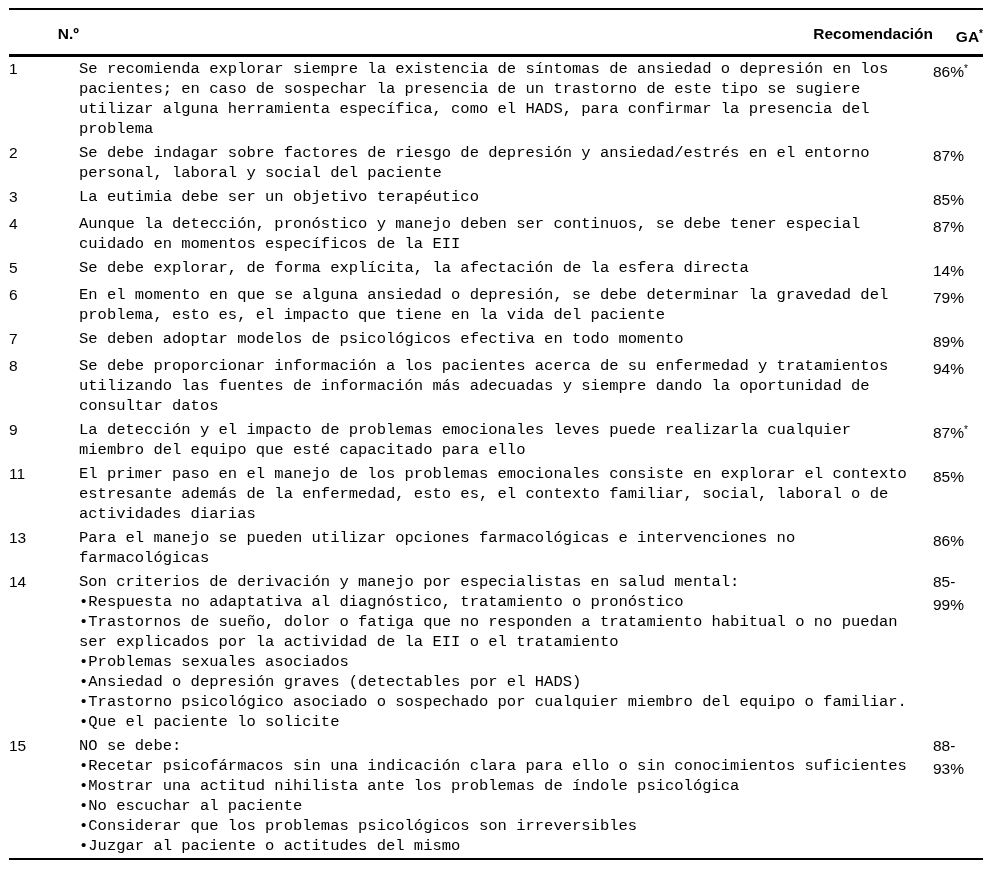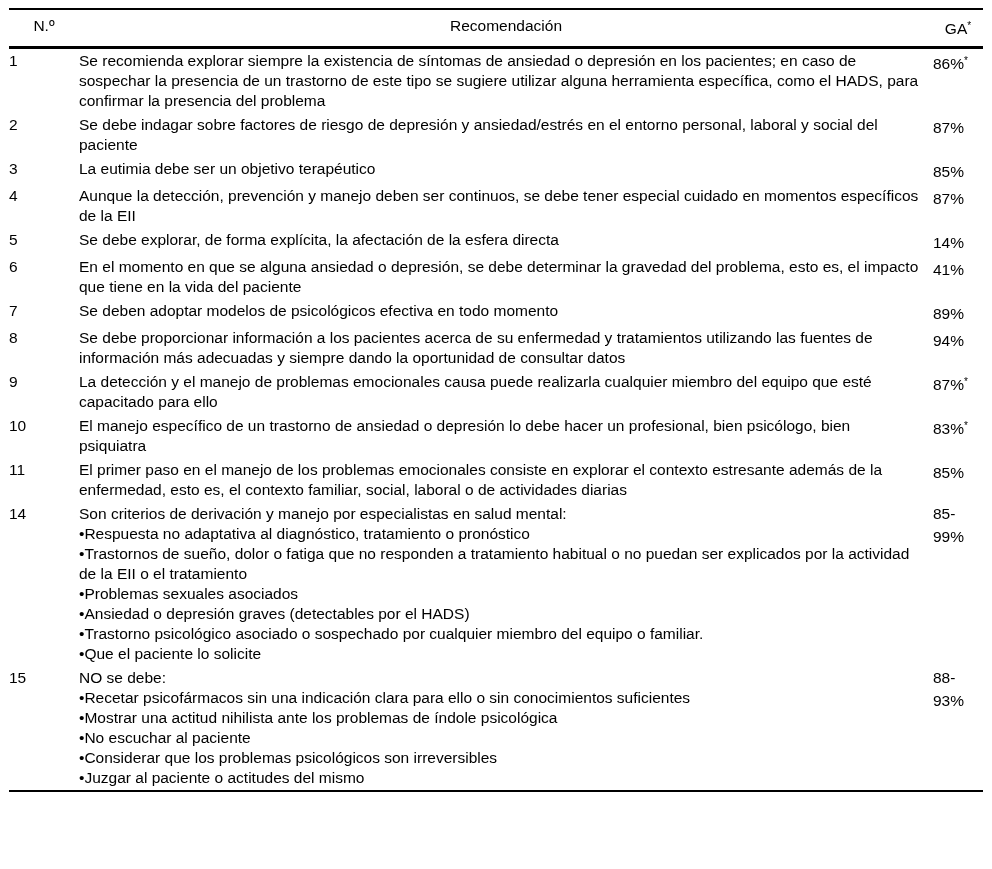--- a/index.html
+++ b/index.html
@@ -23,34 +23,35 @@
     border-collapse: collapse;
     border-top: 2px solid #000;
     border-bottom: 2px solid #000;
     font-size: 15.5px;
     line-height: 20px;
   }
   col.col-num { width: 70px; }
   col.col-rec { width: auto; }
   col.col-ga  { width: 50px; }
   thead th {
-    font-weight: normal;
-    text-align: center;
+    font-weight: bold;
+    text-align: right;
     vertical-align: top;
-    padding: 6px 0 7px 0;
+    padding: 14px 0 7px 0;
     border-bottom: 3px solid #000;
   }
   tbody td {
     vertical-align: top;
     text-align: left;
     padding: 2px 0 2px 0;
   }
   td.cell-rec {
     white-space: pre-line;
     padding-right: 12px;
+    font-family: Liberation Mono, monospace;
   }
   td.cell-num { padding-right: 6px; }
   .ga-val { white-space: pre-line; }
   .sup {
     font-size: 10px;
     vertical-align: 5px;
   }
 </style>
 </head>
 <body>
@@ -83,67 +84,67 @@
   </tr>
 
   <tr>
     <td class="cell-num">3</td>
     <td class="cell-rec">La eutimia debe ser un objetivo terapéutico</td>
     <td class="cell-ga"><span class="ga-val">85%</span><span class="sup"></span></td>
   </tr>
 
   <tr>
     <td class="cell-num">4</td>
-    <td class="cell-rec">Aunque la detección, prevención y manejo deben ser continuos, se debe tener especial cuidado en momentos específicos de la EII</td>
+    <td class="cell-rec">Aunque la detección, pronóstico y manejo deben ser continuos, se debe tener especial cuidado en momentos específicos de la EII</td>
     <td class="cell-ga"><span class="ga-val">87%</span><span class="sup"></span></td>
   </tr>
 
   <tr>
     <td class="cell-num">5</td>
     <td class="cell-rec">Se debe explorar, de forma explícita, la afectación de la esfera directa</td>
     <td class="cell-ga"><span class="ga-val">14%</span><span class="sup"></span></td>
   </tr>
 
   <tr>
     <td class="cell-num">6</td>
     <td class="cell-rec">En el momento en que se alguna ansiedad o depresión, se debe determinar la gravedad del problema, esto es, el impacto que tiene en la vida del paciente</td>
-    <td class="cell-ga"><span class="ga-val">41%</span><span class="sup"></span></td>
+    <td class="cell-ga"><span class="ga-val">79%</span><span class="sup"></span></td>
   </tr>
 
   <tr>
     <td class="cell-num">7</td>
     <td class="cell-rec">Se deben adoptar modelos de psicológicos efectiva en todo momento</td>
     <td class="cell-ga"><span class="ga-val">89%</span><span class="sup"></span></td>
   </tr>
 
   <tr>
     <td class="cell-num">8</td>
     <td class="cell-rec">Se debe proporcionar información a los pacientes acerca de su enfermedad y tratamientos utilizando las fuentes de información más adecuadas y siempre dando la oportunidad de consultar datos</td>
     <td class="cell-ga"><span class="ga-val">94%</span><span class="sup"></span></td>
   </tr>
 
   <tr>
     <td class="cell-num">9</td>
-    <td class="cell-rec">La detección y el manejo de problemas emocionales causa puede realizarla cualquier miembro del equipo que esté capacitado para ello</td>
+    <td class="cell-rec">La detección y el impacto de problemas emocionales leves puede realizarla cualquier miembro del equipo que esté capacitado para ello</td>
     <td class="cell-ga"><span class="ga-val">87%</span><span class="sup">*</span></td>
   </tr>
 
-  <tr>
-    <td class="cell-num">10</td>
-    <td class="cell-rec">El manejo específico de un trastorno de ansiedad o depresión lo debe hacer un profesional, bien psicólogo, bien psiquiatra</td>
-    <td class="cell-ga"><span class="ga-val">83%</span><span class="sup">*</span></td>
-  </tr>
 
   <tr>
     <td class="cell-num">11</td>
     <td class="cell-rec">El primer paso en el manejo de los problemas emocionales consiste en explorar el contexto estresante además de la enfermedad, esto es, el contexto familiar, social, laboral o de actividades diarias</td>
     <td class="cell-ga"><span class="ga-val">85%</span><span class="sup"></span></td>
   </tr>
 
 
+  <tr>
+    <td class="cell-num">13</td>
+    <td class="cell-rec">Para el manejo se pueden utilizar opciones farmacológicas e intervenciones no farmacológicas</td>
+    <td class="cell-ga"><span class="ga-val">86%</span><span class="sup"></span></td>
+  </tr>
 
   <tr>
     <td class="cell-num">14</td>
     <td class="cell-rec">Son criterios de derivación y manejo por especialistas en salud mental:
 •Respuesta no adaptativa al diagnóstico, tratamiento o pronóstico
 •Trastornos de sueño, dolor o fatiga que no responden a tratamiento habitual o no puedan ser explicados por la actividad de la EII o el tratamiento
 •Problemas sexuales asociados
 •Ansiedad o depresión graves (detectables por el HADS)
 •Trastorno psicológico asociado o sospechado por cualquier miembro del equipo o familiar.
 •Que el paciente lo solicite</td>

